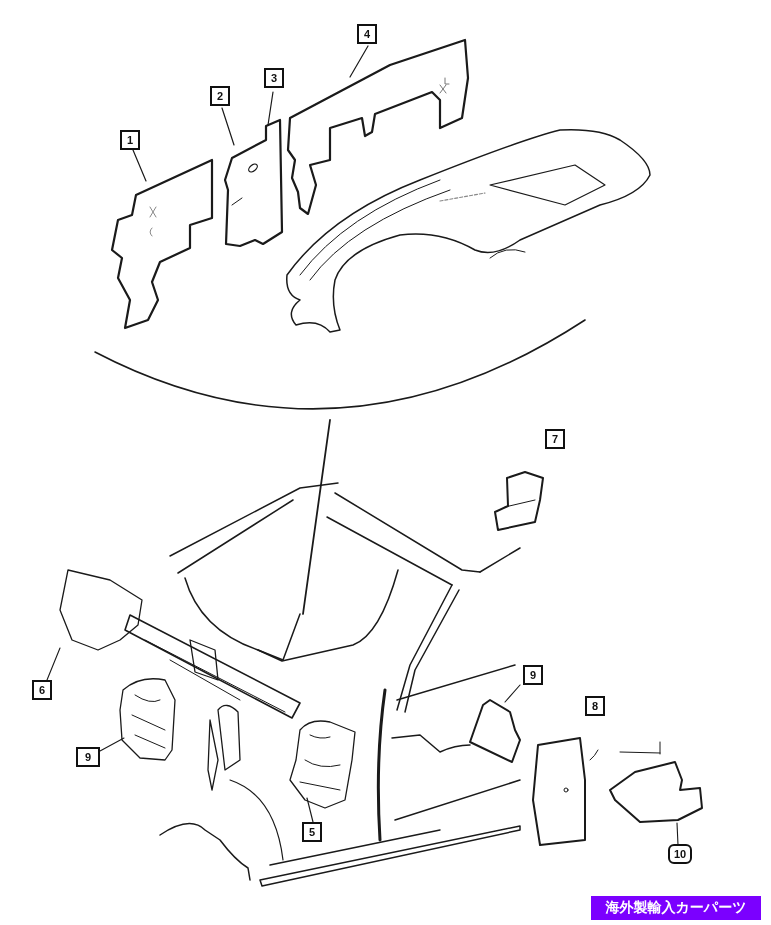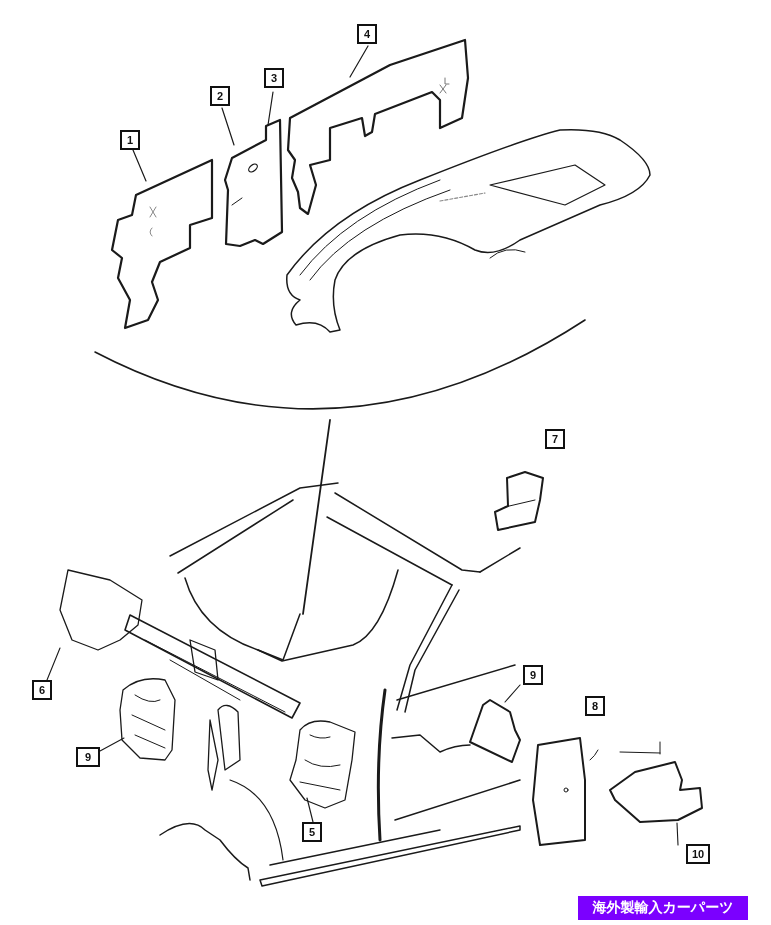--- a/index.html
+++ b/index.html
@@ -1,21 +1,21 @@
 <!DOCTYPE html>
 <html><head>
 <meta charset="utf-8">
 <style>
   html, body { margin:0; padding:0; background:#ffffff; }
   body { width:771px; height:925px; position:relative; overflow:hidden; font-family:"Liberation Sans", sans-serif; }
   #diagram { position:absolute; left:0; top:0; width:771px; height:925px; }
   .callout { position:absolute; width:20px; height:20px; border:2px solid #111; background:#fff; box-sizing:border-box;
     font: bold 11px "Liberation Sans", sans-serif; color:#111; display:flex; align-items:center; justify-content:center; }
   .callout.wide { width:24px; }
-  .badge { position:absolute; left:578px; top:896px; width:170px; height:24px; background:#7b00ff; color:#fff;
+  .badge { position:absolute; left:591px; top:896px; width:170px; height:24px; background:#7b00ff; color:#fff;
     font: bold 14px "DejaVu Sans", sans-serif; display:flex; align-items:center; justify-content:center; letter-spacing:0px; }
 </style>
 </head>
 <body>
 
 <svg id="diagram" viewBox="0 0 771 925" xmlns="http://www.w3.org/2000/svg" fill="none" stroke="#1a1a1a" stroke-linejoin="round" stroke-linecap="round">
 
   <g stroke-width="2.2">
     <path d="M136,195 L212,160 L212,218 L190,225 L190,248 L160,262 L152,282 L158,300 L148,320 L125,328 L130,300 L118,278 L122,258 L112,250 L118,220 L132,215 Z"></path>
     <path d="M150,207 l6,10 M156,207 l-6,10 M152,228 q-4,4 0,8" stroke-width="1" stroke="#888"></path>
@@ -117,16 +117,16 @@
 
 <div class="callout" style="left:120px;top:130px;">1</div>
 <div class="callout" style="left:210px;top:86px;">2</div>
 <div class="callout" style="left:264px;top:68px;">3</div>
 <div class="callout" style="left:357px;top:24px;">4</div>
 <div class="callout" style="left:302px;top:822px;">5</div>
 <div class="callout" style="left:32px;top:680px;">6</div>
 <div class="callout" style="left:545px;top:429px;">7</div>
 <div class="callout" style="left:585px;top:696px;">8</div>
 <div class="callout" style="left:523px;top:665px;">9</div>
-<div class="callout wide" style="left:686px;top:844px;">10</div>
+<div class="callout wide" style="left:668px;top:844px;border-radius:6px;">10</div>
 <div class="callout wide" style="left:76px;top:747px;">9</div>
 
 <div class="badge">海外製輸入カーパーツ</div>
 
 </body></html>

